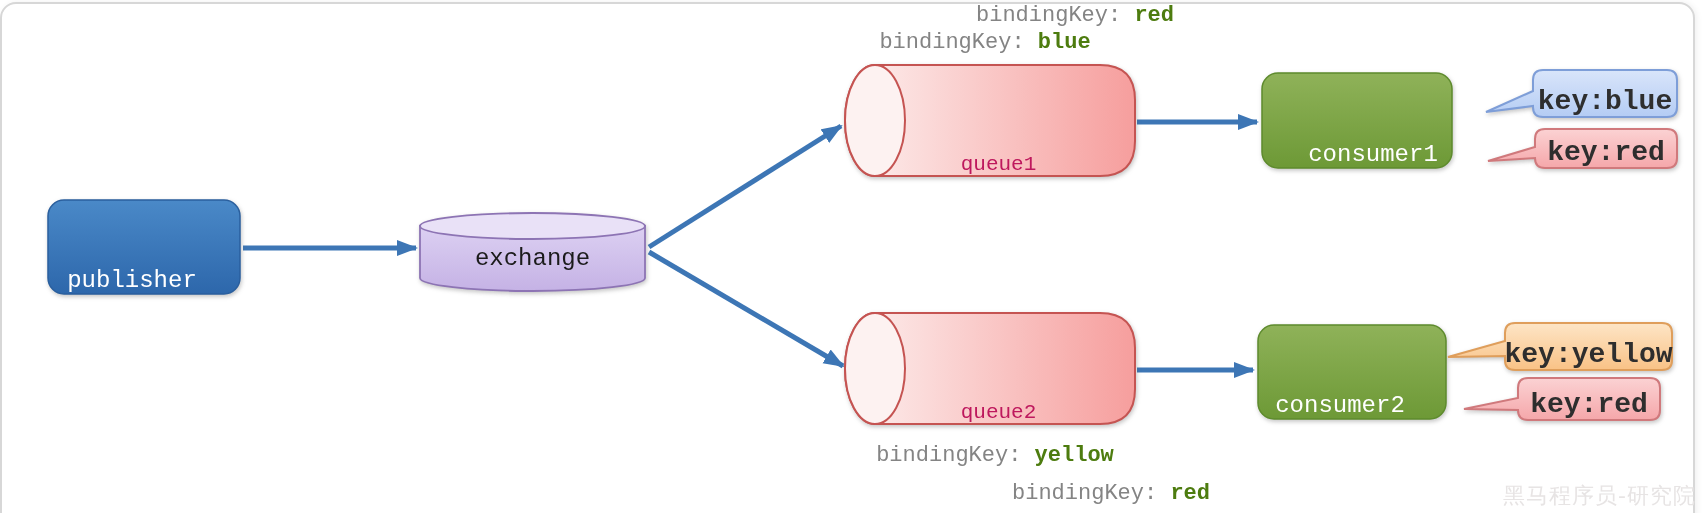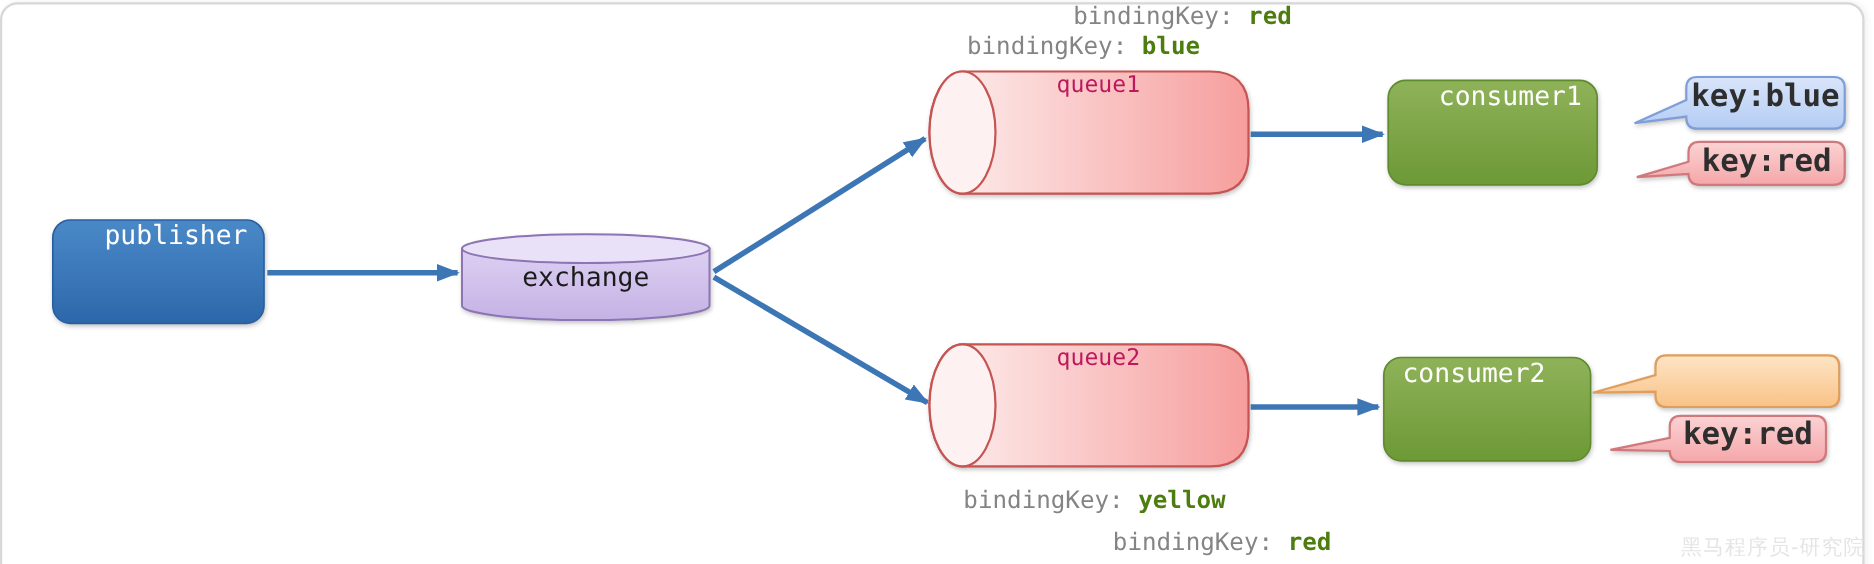--- a/index.html
+++ b/index.html
@@ -3,31 +3,31 @@
 <meta charset="utf-8">
 <style>
   html,body{margin:0;padding:0;background:#fafafa;}
   .frame{position:relative;width:1704px;height:513px;overflow:hidden;background:#ffffff;
          font-family:"DejaVu Sans Mono",monospace;}
   .panel{position:absolute;left:0px;top:2px;width:1695px;height:560px;background:#ffffff;
          border:2px solid #d7d7d7;border-radius:16px;box-sizing:border-box;
          box-shadow:2px 0 6px rgba(0,0,0,0.06);}
   svg.layer{position:absolute;left:0;top:0;z-index:2;}
   .shape{filter:drop-shadow(1px 2px 2px rgba(90,90,90,0.35));}
-  .lbl{position:absolute;z-index:3;display:flex;align-items:flex-start;justify-content:center;
-       white-space:pre;pointer-events:none;}
+  .lbl{position:absolute;z-index:3;display:flex;align-items:flex-end;justify-content:center;
+       white-space:pre;pointer-events:none;font-family:Liberation Mono, monospace;}
   .node-text{color:#ffffff;font-size:24px;}
   .queue-text{color:#be185d;font-size:21px;}
   .direct-text{color:#8a8a8a;font-size:21px;}
   .exchange-text{color:#1b1b1b;font-size:24px;}
   .badge-text{color:#2e2e2e;font-size:28px;font-weight:bold;}
   .bk{font-size:22px;transform:translateX(-50%);}
   .bk-prefix{color:#848484;}
   .bk-value{color:#4d7c0f;font-weight:bold;}
-  .watermark{position:absolute;right:8px;bottom:2px;z-index:3;color:#e7e4e4;font-size:19px;
+  .watermark{position:absolute;right:8px;bottom:2px;z-index:3;color:#e7e4e4;font-size:22px;
              font-family:"DejaVu Sans",sans-serif;letter-spacing:1px;margin-left:48px;}
 </style>
 </head>
 <body>
 
 <div class="frame">
   <div class="panel"></div>
 
   <svg class="layer" width="1704" height="513" viewBox="0 0 1704 513">
     <defs>
@@ -89,32 +89,33 @@
 
     <rect class="shape" x="1262" y="73" width="190" height="95" rx="16" fill="url(#greenGrad)" stroke="#5e8b2d" stroke-width="1.5"></rect>
     <rect class="shape" x="1258" y="325" width="188" height="94" rx="16" fill="url(#greenGrad)" stroke="#5e8b2d" stroke-width="1.5"></rect>
 
     <path class="shape" d="M1543 70 H1667 Q1677 70 1677 80 V107 Q1677 117 1667 117 H1543 Q1533 117 1533 107 V106 L1486 112 L1533 91 V80 Q1533 70 1543 70 Z" fill="url(#badgeBlueGrad)" stroke="#7e9ed8" stroke-width="2"></path>
     <path class="shape" d="M1545 129 H1667 Q1677 129 1677 139 V158 Q1677 168 1667 168 H1545 Q1535 168 1535 158 L1488 161 L1535 147 V139 Q1535 129 1545 129 Z" fill="url(#badgePinkGrad)" stroke="#d0797c" stroke-width="2"></path>
     <path class="shape" d="M1515 323 H1662 Q1672 323 1672 333 V360 Q1672 370 1662 370 H1515 Q1505 370 1505 360 V356 L1448 357 L1505 341 V333 Q1505 323 1515 323 Z" fill="url(#badgeOrangeGrad)" stroke="#df9e5b" stroke-width="2"></path>
     <path class="shape" d="M1528 378 H1650 Q1660 378 1660 388 V410 Q1660 420 1650 420 H1528 Q1518 420 1518 410 L1464 409 L1518 398 V388 Q1518 378 1528 378 Z" fill="url(#badgePinkGrad)" stroke="#d0797c" stroke-width="2"></path>
   </svg>
 
-  <div class="lbl node-text" style="left:64px;top:200px;width:192px;height:94px;">publisher</div>
+  <div class="lbl node-text" style="left:36px;top:200px;width:192px;height:94px;">publisher</div>
 
   <div class="lbl exchange-text" style="left:420px;top:238px;width:225px;height:34px;">exchange</div>
 
   <div class="lbl queue-text" style="left:862px;top:65px;width:273px;height:111px;">queue1</div>
   <div class="lbl queue-text" style="left:862px;top:313px;width:273px;height:111px;">queue2</div>
 
   <div class="lbl node-text" style="left:1262px;top:73px;width:190px;height:95px;margin-left:16px;">consumer1</div>
   <div class="lbl node-text" style="left:1258px;top:325px;width:164px;height:94px;">consumer2</div>
 
   <div class="lbl badge-text" style="left:1533px;top:70px;width:144px;height:47px;">key:blue</div>
   <div class="lbl badge-text" style="left:1535px;top:129px;width:142px;height:39px;">key:red</div>
+  <div class="lbl badge-text" style="left:1505px;top:323px;width:167px;height:47px;">key:yellow</div>
   <div class="lbl badge-text" style="left:1518px;top:378px;width:142px;height:42px;">key:red</div>
 
   <div class="lbl bk" style="left:1075px;top:3px;">
     <span class="bk-prefix">bindingKey: </span><span class="bk-value">red</span>
   </div>
   <div class="lbl bk" style="left:985px;top:30px;">
     <span class="bk-prefix">bindingKey: </span><span class="bk-value">blue</span>
   </div>
   <div class="lbl bk" style="left:995px;top:443px;">
     <span class="bk-prefix">bindingKey: </span><span class="bk-value">yellow</span>

